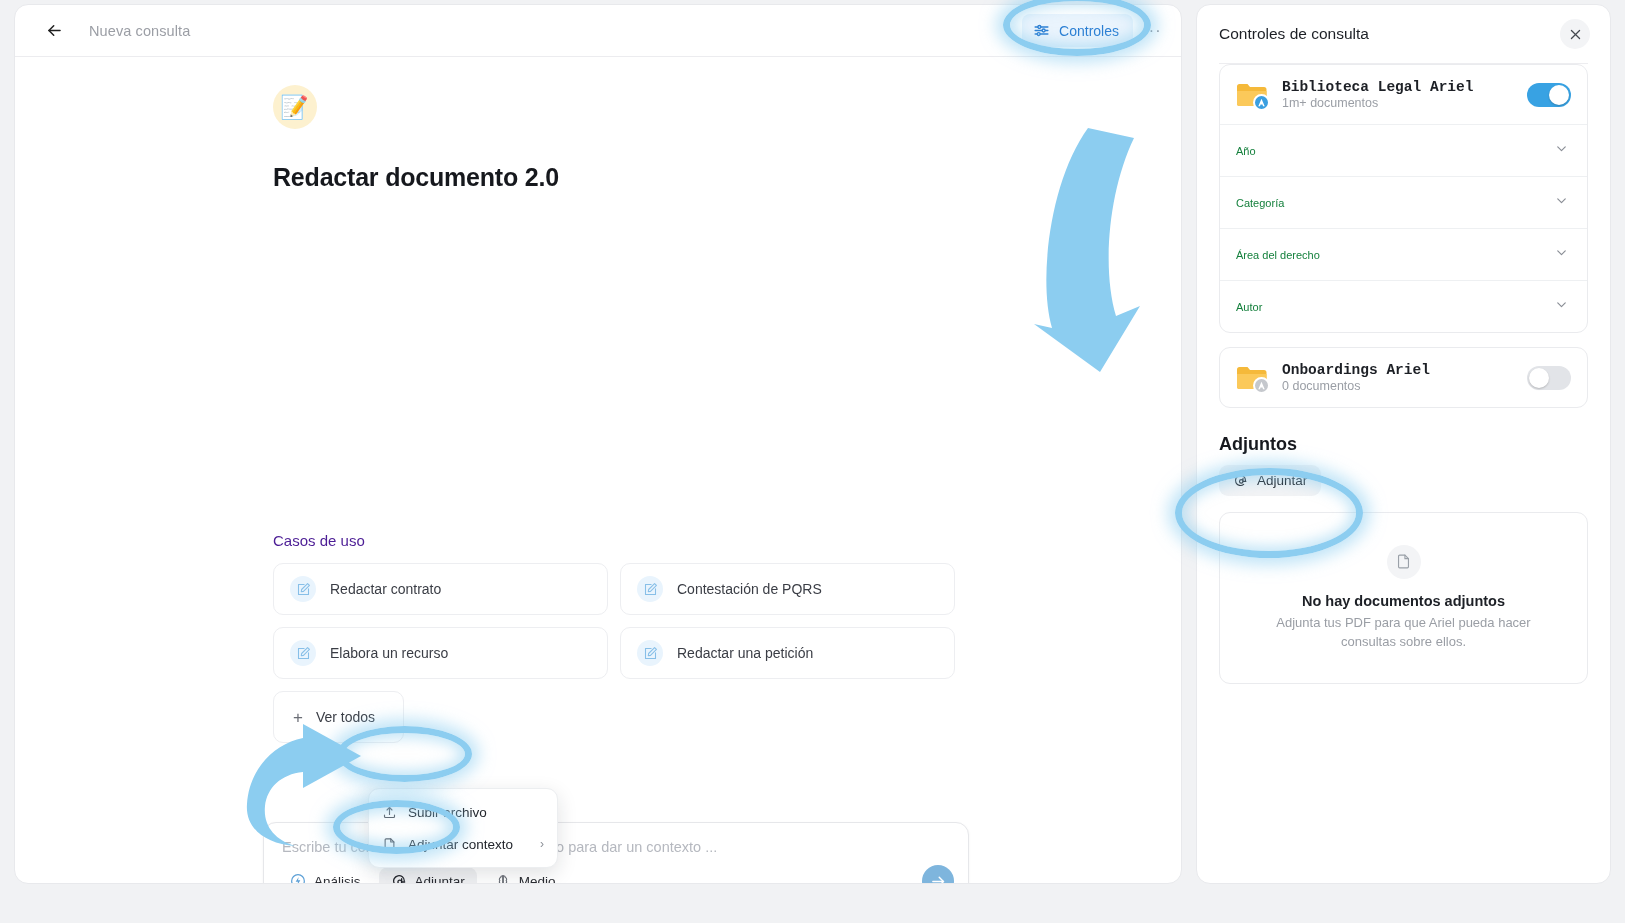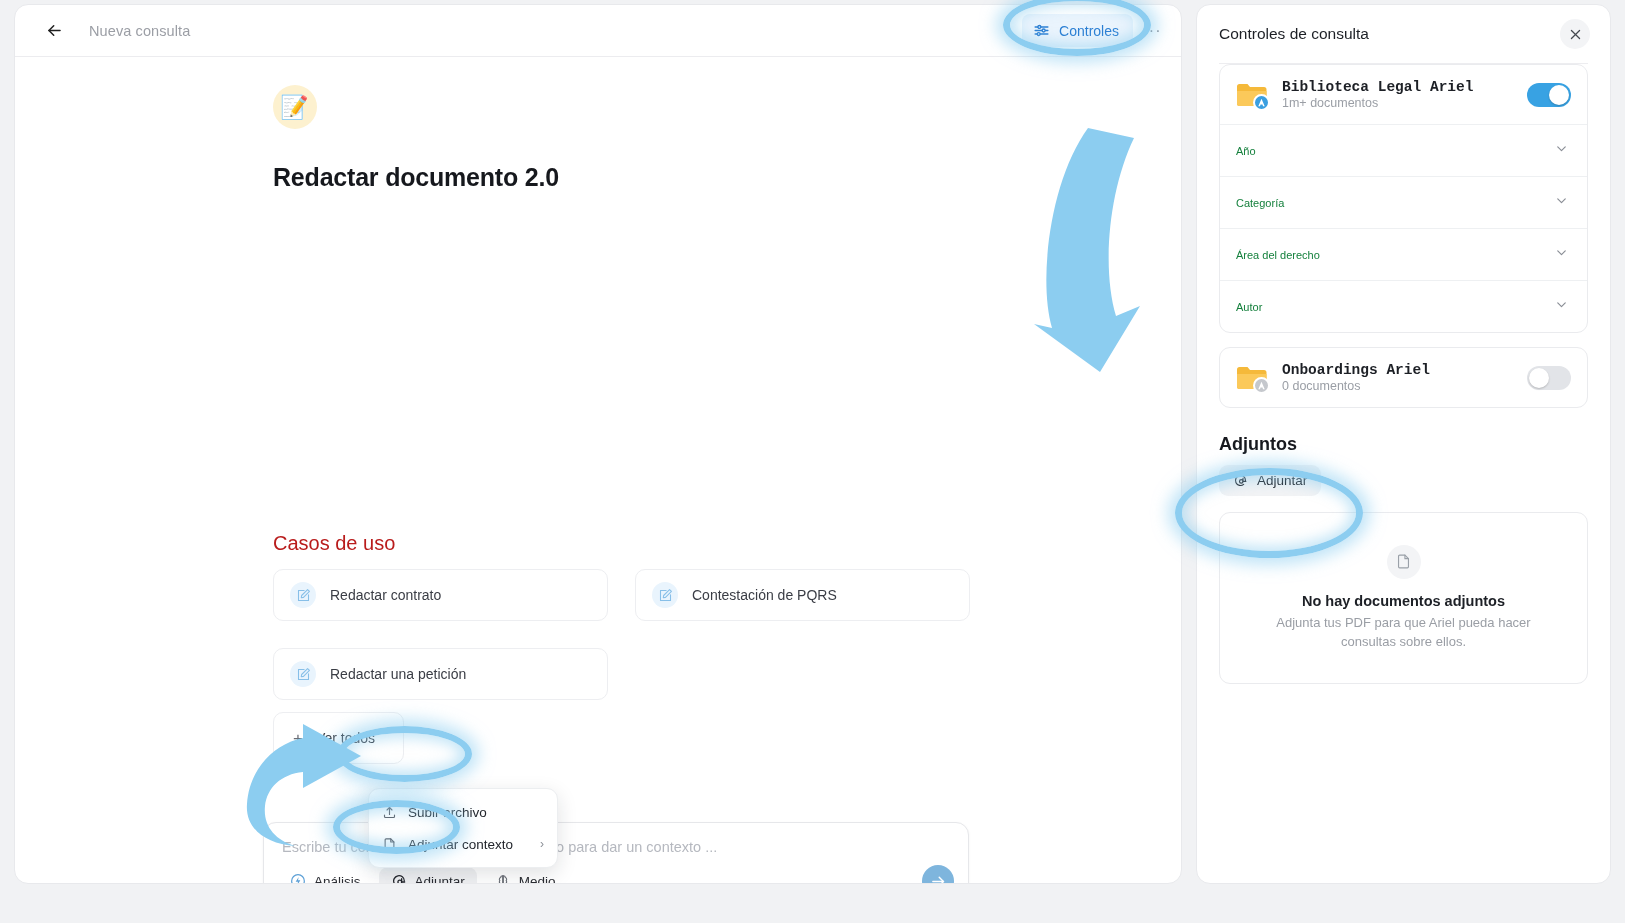--- a/index.html
+++ b/index.html
@@ -60,22 +60,22 @@
   .hero-title {
     margin-top: 34px;
     font-size: 25px; font-weight: bold; color: #16181d; letter-spacing: -.2px;
   }
   .hero-sub {
     margin-top: 8px; font-size: 15.5px; color: #8b8f97;
   }
 
   
   .usecases { position: absolute; left: 258px; top: 475px; width: 682px; }
-  .usecases-label { font-size: 20px; color: #b91c1c; margin-bottom: 14px; }
-  .uc-grid { display: grid; grid-template-columns: 335px 335px; gap: 27px; }
+  .usecases-label { font-size: 15px; color: #4c1d95; margin-bottom: 14px; }
+  .uc-grid { display: grid; grid-template-columns: 335px 335px; gap: 12px; }
   .uc-card {
     height: 52px; border: 1px solid #edeef1; border-radius: 10px;
     display: flex; align-items: center; gap: 14px; padding-left: 16px;
     background: #fff; cursor: pointer;
   }
   .uc-ico {
     width: 26px; height: 26px; border-radius: 50%;
     background: #e9f4fd; color: #87bfe8;
     display: flex; align-items: center; justify-content: center;
   }
@@ -288,20 +288,30 @@
             <span class="uc-ico">
               <svg width="15" height="15" viewBox="0 0 24 24" fill="none" stroke="currentColor" stroke-width="1.7" stroke-linecap="round" stroke-linejoin="round">
                 <path d="M4 4h9"></path>
                   <path d="M4 4v16h16v-9"></path>
                   <path d="M18.5 2.5l3 3L12 15l-3.6.6L9 12z"></path>
               </svg>
             </span>
             <span class="uc-text">Contestación de PQRS</span>
           </div>
 
+          <div class="uc-card">
+            <span class="uc-ico">
+              <svg width="15" height="15" viewBox="0 0 24 24" fill="none" stroke="currentColor" stroke-width="1.7" stroke-linecap="round" stroke-linejoin="round">
+                <path d="M4 4h9"></path>
+                  <path d="M4 4v16h16v-9"></path>
+                  <path d="M18.5 2.5l3 3L12 15l-3.6.6L9 12z"></path>
+              </svg>
+            </span>
+            <span class="uc-text">Elabora un recurso</span>
+          </div>
 
           <div class="uc-card">
             <span class="uc-ico">
               <svg width="15" height="15" viewBox="0 0 24 24" fill="none" stroke="currentColor" stroke-width="1.7" stroke-linecap="round" stroke-linejoin="round">
                 <path d="M4 4h9"></path>
                   <path d="M4 4v16h16v-9"></path>
                   <path d="M18.5 2.5l3 3L12 15l-3.6.6L9 12z"></path>
               </svg>
             </span>
             <span class="uc-text">Redactar una petición</span>

